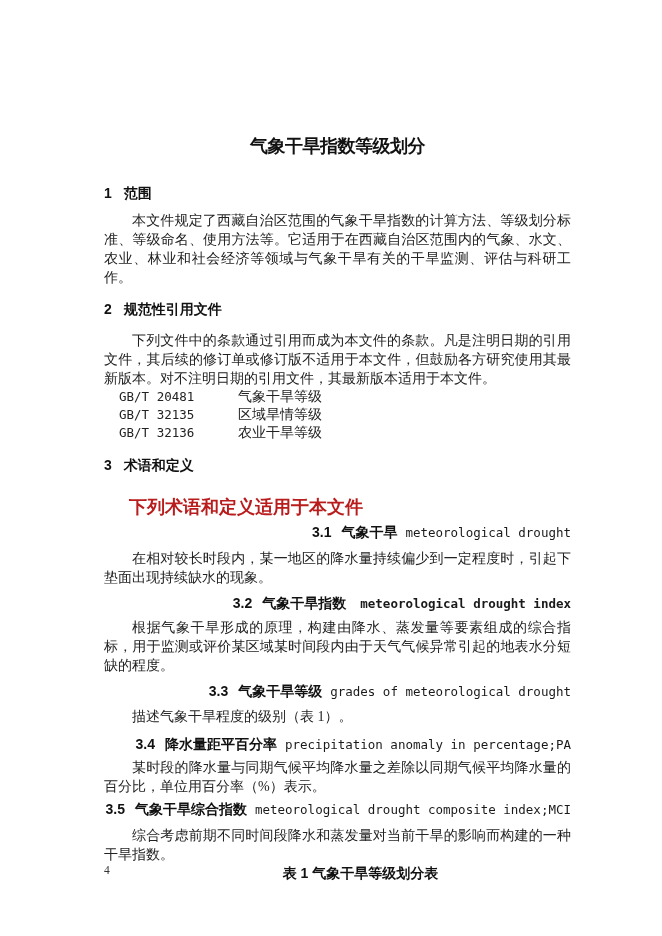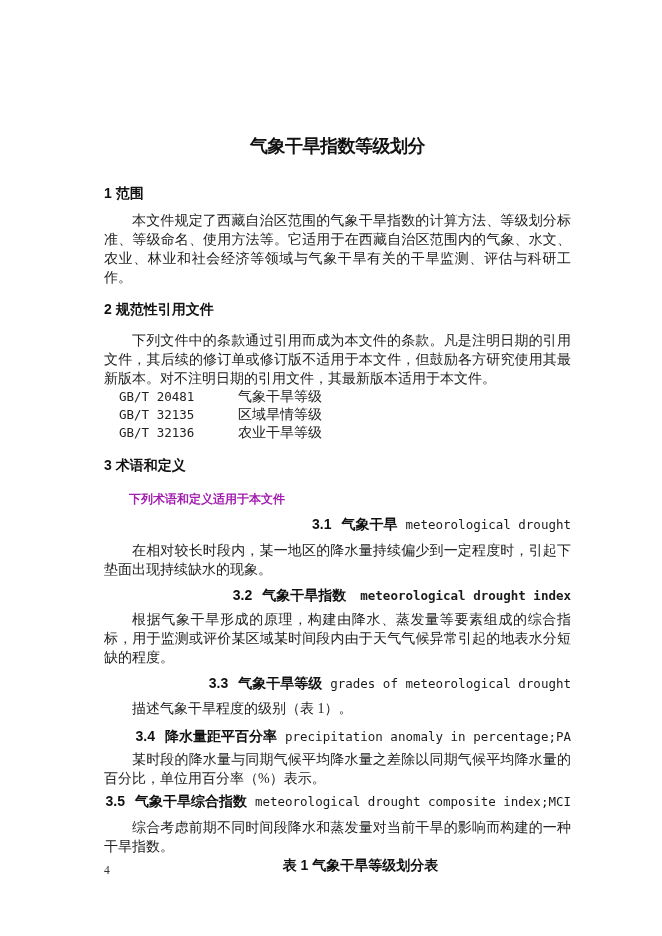--- a/index.html
+++ b/index.html
@@ -31,21 +31,21 @@
     color: #111111;
   }
   
   .sec-heading {
     font-family: "Liberation Sans", "DejaVu Sans", sans-serif;
     font-weight: bold;
     font-size: 14px;
     line-height: 19px;
     color: #111111;
   }
-  .sec-heading .sec-text { margin-left: 4px; }
+  .sec-heading .sec-text { margin-left: 12px; }
   #h-sec1 { margin-top: 25px; }
   #h-sec2 { margin-top: 13px; }
   #h-sec3 { margin-top: 14px; }
   
   .para {
     margin: 0;
     font-size: 14px;
     line-height: 19px;
     text-align: justify;
     text-indent: 2em;
@@ -63,27 +63,27 @@
   }
   .ref-code {
     display: inline-block;
     width: 119px;
     font-family: "DejaVu Sans Mono", "Liberation Mono", monospace;
     font-size: 12.5px;
   }
   .ref-title { font-size: 14px; }
   
   .terms-intro {
-    margin-top: 15px;
+    margin-top: 23px;
     padding-left: 25px;
     font-family: "Liberation Sans", "DejaVu Sans", sans-serif;
     font-weight: bold;
-    font-size: 12px;
+    font-size: 18px;
     line-height: 19px;
-    color: #a21caf;
+    color: #b91c1c;
   }
   
   .term-heading {
     font-family: "Liberation Sans", "DejaVu Sans", sans-serif;
     font-size: 14px;
     line-height: 19px;
     font-weight: bold;
     color: #111111;
     text-align: right;
   }

